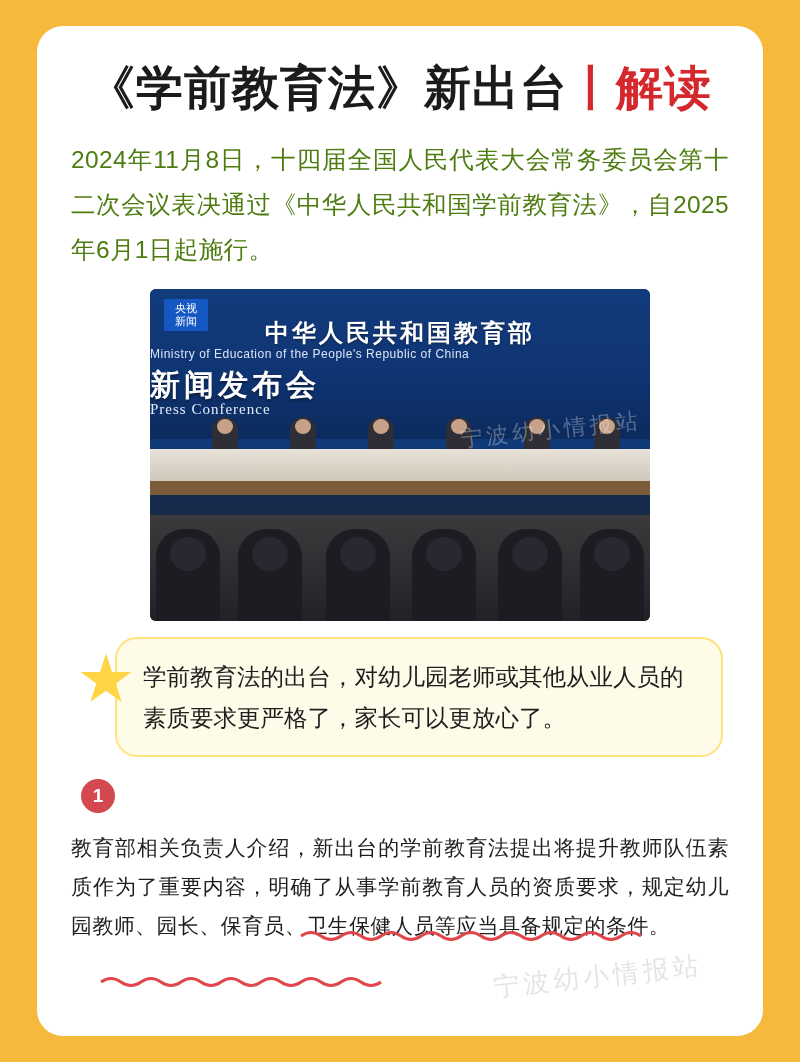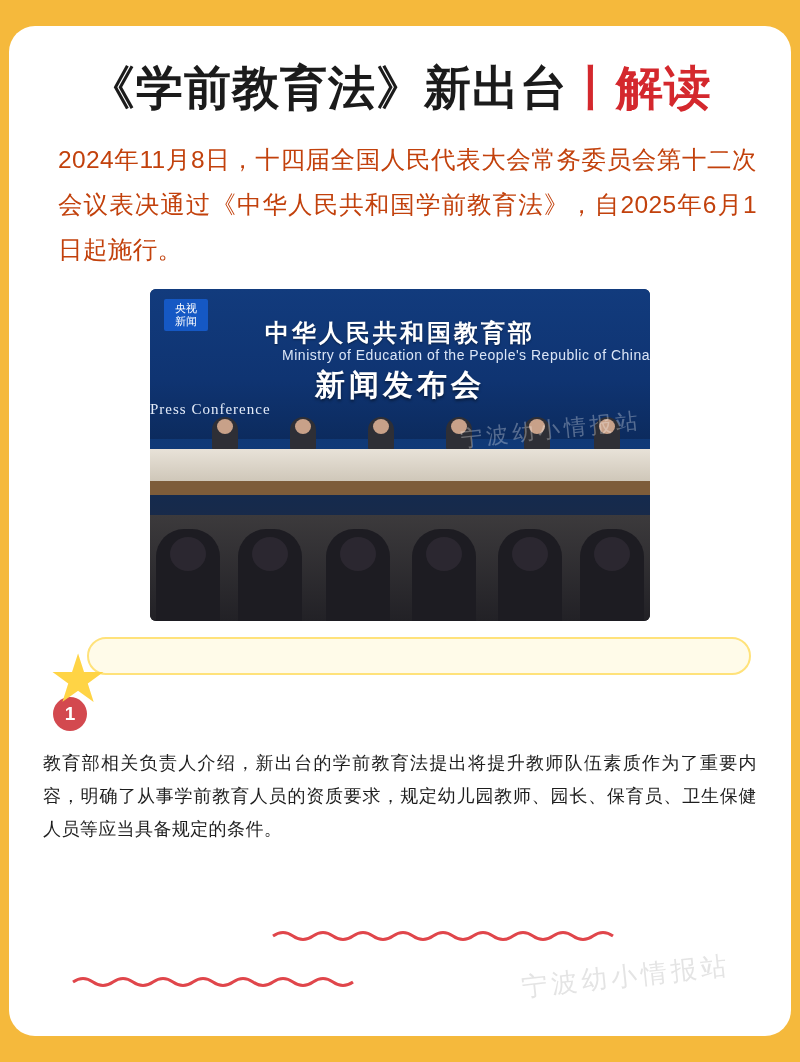--- a/index.html
+++ b/index.html
@@ -12,21 +12,21 @@
     background: #f5b93c;
     font-family: "Liberation Sans", sans-serif;
     overflow: hidden;
   }
   .page {
     position: relative;
     width: 800px;
     height: 1062px;
     background: #f5b93c;
     box-sizing: border-box;
-    padding: 26px 9px;
+    padding: 26px 37px;
   }
   .card {
     position: relative;
     width: 100%;
     height: 100%;
     background: #ffffff;
     border-radius: 26px;
     box-sizing: border-box;
     padding: 30px 34px 0 34px;
     overflow: hidden;
@@ -53,24 +53,24 @@
     border-radius: 6px;
     margin: -14px 6px 20px 6px;
     position: relative;
     z-index: -1;
   }
 
   
   .intro {
     font-size: 24.5px;
     line-height: 1.85;
-    color: #c2410c;
+    color: #4d7c0f;
     text-align: justify;
     letter-spacing: 0.4px;
-    margin: 2px 0 16px 15px;
+    margin: 2px 0 16px 0;
     font-family: "Liberation Sans", sans-serif;
   }
 
   
   .photo-wrap {
     width: 500px;
     margin: 6px auto 16px auto;
     border-radius: 6px;
     overflow: hidden;
     position: relative;
@@ -107,32 +107,32 @@
     text-align: center;
     color: #ffffff;
     font-size: 24px;
     font-weight: bold;
     letter-spacing: 3px;
     font-family: Liberation Sans, sans-serif;
     text-shadow: 0 1px 2px rgba(0,0,0,.4);
   }
   .photo .moe-en {
     position: absolute;
-    left: 0; right: 0;
+    left: 0; right: 8px;
     top: 58px;
-    text-align: right;
+    text-align: left;
     color: #dbe6f7;
-    font-size: 14px;
+    font-size: 12px;
     letter-spacing: .5px;
   }
   .photo .pc-cn {
     position: absolute;
     left: 0; right: 0;
     top: 76px;
-    text-align: center;
+    text-align: left;
     color: #ffffff;
     font-size: 30px;
     font-weight: bold;
     letter-spacing: 4px;
     font-family: "Liberation Serif", serif;
     text-shadow: 0 2px 3px rgba(0,0,0,.45);
   }
   .photo .pc-en {
     position: absolute;
     left: 0; right: 0;
@@ -264,21 +264,21 @@
     font-weight: bold;
     color: #141414;
     letter-spacing: .5px;
     white-space: nowrap;
     font-family: "Liberation Sans", sans-serif;
   }
 
   
   .body-text {
     position: relative;
-    font-size: 18px;
+    font-size: 21px;
     line-height: 1.85;
     color: #1e1e1e;
     text-align: justify;
     letter-spacing: .4px;
     margin: 0 0 0 0;
   }
   .squiggle {
     position: absolute;
     height: 14px;
     width: 100%;
@@ -330,20 +330,21 @@
             <i style="left:348px"></i>
             <i style="left:430px"></i>
         </div>
 
         <div class="wm in-photo">宁波幼小情报站</div>
       </div>
     </div>
 
     <div class="callout">
       <div class="star">★</div>
+      <span>学前教育法的出台，对幼儿园老师或其他从业人员的素质要求更严格了，家长可以更放心了。</span>
     </div>
 
     <div class="section-head">
       <div class="badge">1</div>
     </div>
 
     <p class="body-text">教育部相关负责人介绍，新出台的学前教育法提出将提升教师队伍素质作为了重要内容，明确了从事学前教育人员的资质要求，规定幼儿园教师、园长、保育员、卫生保健人员等应当具备规定的条件。</p>
 
     <svg class="squiggle" style="position:absolute;left:34px;bottom:92px;width:700px;height:16px" viewBox="0 0 700 16" preserveAspectRatio="none">
       <path d="M230 8 q10 -7 20 0 t20 0 t20 0 t20 0 t20 0 t20 0 t20 0 t20 0 t20 0 t20 0 t20 0 t20 0 t20 0 t20 0 t20 0 t20 0 t20 0" fill="none" stroke="#e0464b" stroke-width="3"></path>

